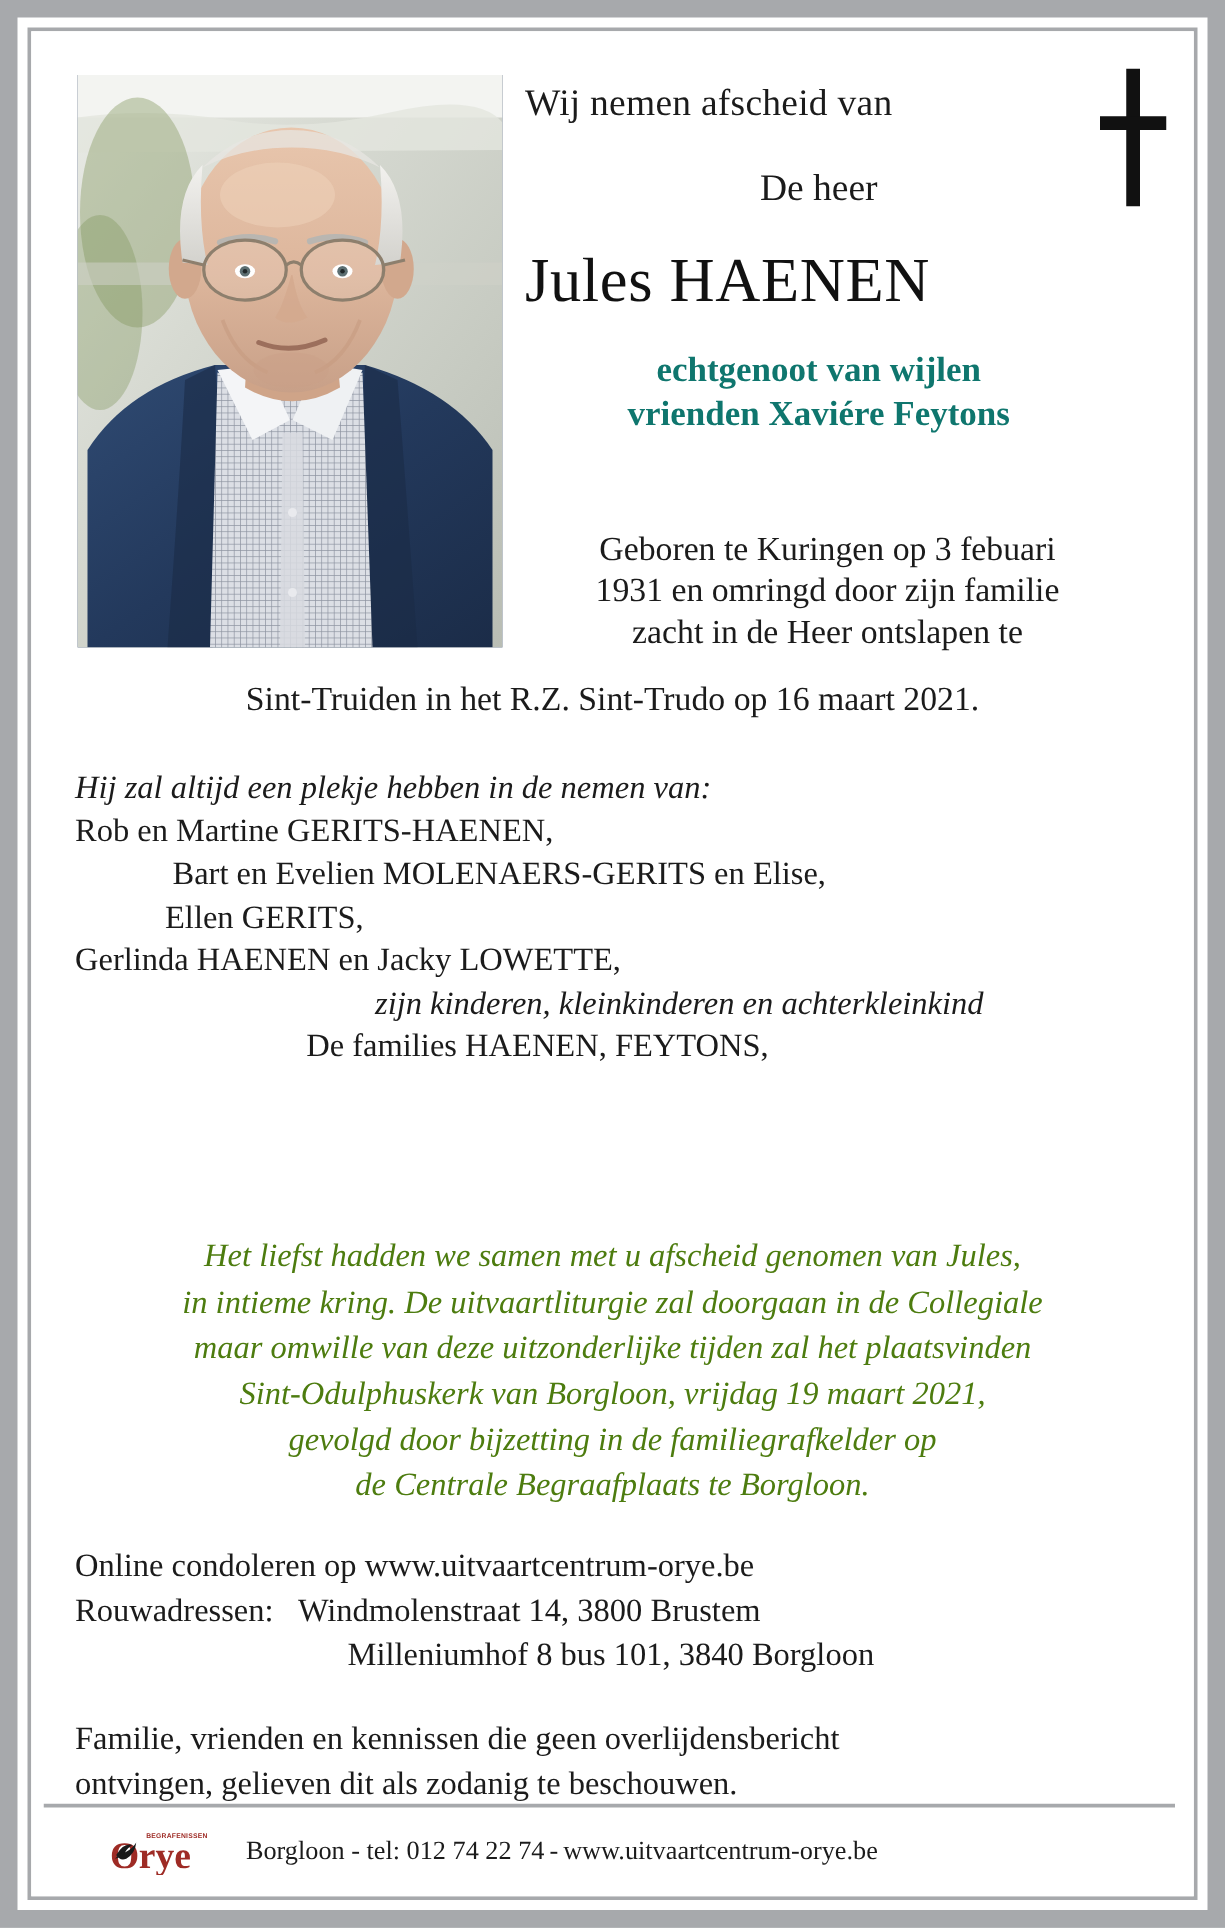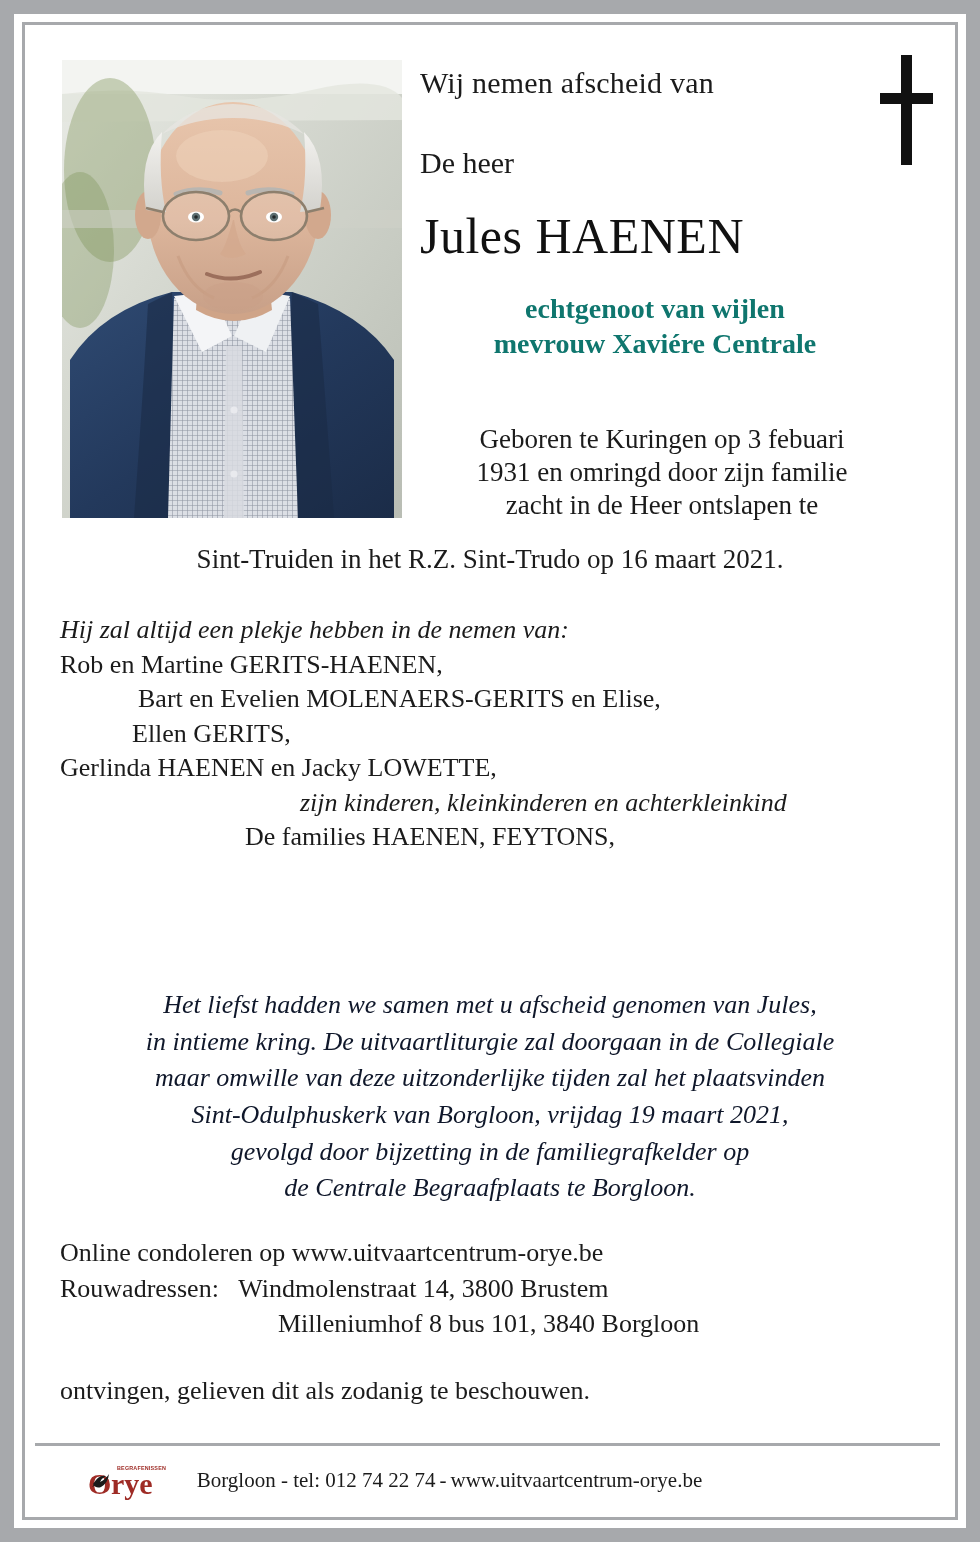--- a/index.html
+++ b/index.html
@@ -55,21 +55,21 @@
   }
 
   .hdr-text{
     position:absolute; left:395px; top:0; width:470px;
   }
   .line-wij{
     font-size:30px; color:#1b1b1b; margin-top:43px; line-height:1.0;
     letter-spacing:0.2px;
   }
   .line-deheer{
-    font-size:30px; color:#1b1b1b; margin-top:50px; line-height:1.0;
+    font-size:30px; color:#1b1b1b; margin-top:38px; line-height:1.0;text-align:center;
   }
   .name{
     font-size:50px; font-weight:normal; color:#111; margin-top:33px;
     line-height:1.0; letter-spacing:0.5px;
   }
   .spouse{
     font-size:28px; font-weight:bold; color:#0f766e;
     margin-top:30px; line-height:1.25; text-align:center;
     width:470px;
   }
@@ -92,21 +92,21 @@
   .family .it{ font-style:italic; }
   .family .ind1{ padding-left:78px; }
   .family .ind2{ padding-left:72px; }
   .family .ind3{ padding-left:240px; font-style:italic; }
   .family .ind4{ padding-left:185px; }
   .family .ind5{ padding-left:218px; }
 
   
   .ceremony{
     position:absolute; left:25px; top:962px; width:880px;
-    font-size:26px; font-style:italic; color:#0f172a;
+    font-size:26px; font-style:italic; color:#4d7c0f;
     line-height:1.41; text-align:center;
   }
 
   
   .condo{
     position:absolute; left:35px; top:1210px; width:890px;
     font-size:26px; color:#1b1b1b; line-height:1.37;
   }
   .condo .addr-ind{ padding-left:218px; }
   .condo .addr-lbl{ display:inline-block; }
@@ -245,21 +245,21 @@
         <div class="v"></div>
           <div class="h"></div>
       </div>
 
       <div class="hdr-text">
         <div class="line-wij">Wij nemen afscheid van</div>
         <div class="line-deheer">De heer</div>
         <div class="name">Jules HAENEN</div>
         <div class="spouse">
           <div>echtgenoot van wijlen</div>
-          <div>mevrouw Xaviére Centrale</div>
+          <div>vrienden Xaviére Feytons</div>
         </div>
       </div>
     </div>
 
     <div class="births">
       <div>Geboren te Kuringen op 3 febuari</div>
       <div>1931 en omringd door zijn familie</div>
       <div>zacht in de Heer ontslapen te</div>
     </div>
     <div class="births-last">Sint-Truiden in het R.Z. Sint-Trudo op 16 maart 2021.</div>
@@ -286,20 +286,21 @@
     <div class="condo">
       <div>Online condoleren op www.uitvaartcentrum-orye.be</div>
       <div>
         <span class="addr-lbl">Rouwadressen:</span>
         &nbsp;&nbsp;<span>Windmolenstraat 14, 3800 Brustem</span>
       </div>
       <div class="addr-ind">Milleniumhof 8 bus 101, 3840 Borgloon</div>
     </div>
 
     <div class="closing">
+      <div>Familie, vrienden en kennissen die geen overlijdensbericht</div>
       <div>ontvingen, gelieven dit als zodanig te beschouwen.</div>
     </div>
 
     <div class="footer-rule"></div>
     <div class="footer">
       <div class="logo">
         <svg viewBox="0 0 96 40" aria-hidden="true">
 
           <text x="30" y="10" font-family="Liberation Sans, sans-serif" font-size="5.4" font-weight="bold" fill="#9e2b25" letter-spacing="0.2">BEGRAFENISSEN</text>
 

